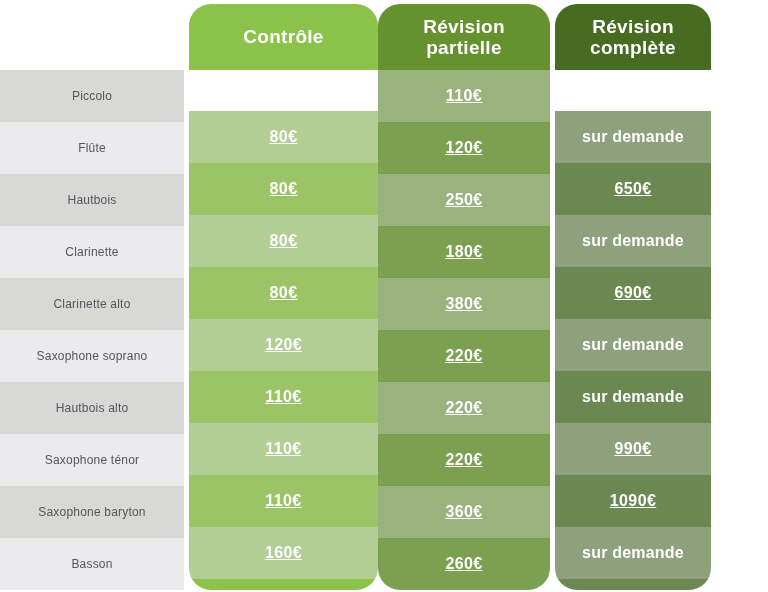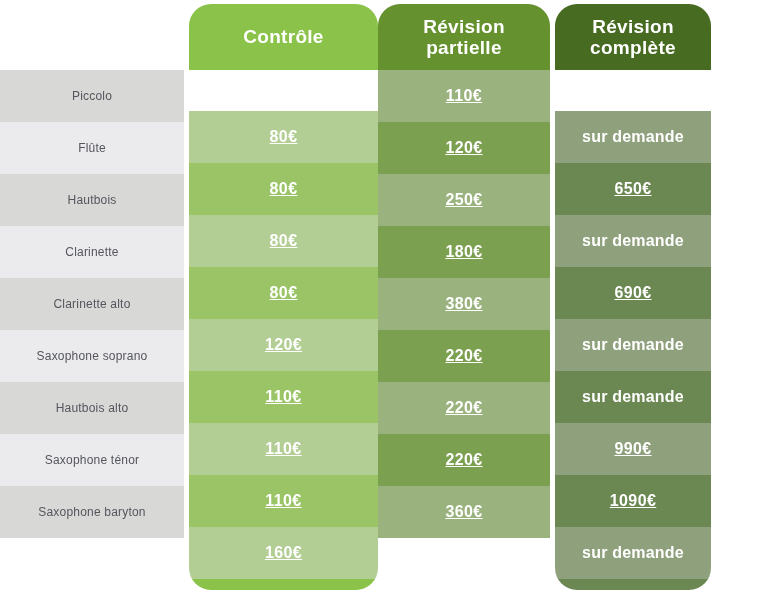--- a/index.html
+++ b/index.html
@@ -97,20 +97,21 @@
   <div class="labels-col">
     <div class="label-cell">Piccolo</div>
     <div class="label-cell">Flûte</div>
     <div class="label-cell">Hautbois</div>
     <div class="label-cell">Clarinette</div>
     <div class="label-cell">Clarinette alto</div>
     <div class="label-cell">Saxophone soprano</div>
     <div class="label-cell">Hautbois alto</div>
     <div class="label-cell">Saxophone ténor</div>
     <div class="label-cell">Saxophone baryton</div>
+    <div class="label-cell">Basson</div>
   </div>
 
   <div class="price-col col-controle">
     <div class="col-header">
       <span>Contrôle</span>
     </div>
     <div class="cells">
       <div class="price-cell num">80€</div>
       <div class="price-cell num">80€</div>
       <div class="price-cell num">80€</div>
@@ -131,20 +132,21 @@
     <div class="cells">
       <div class="price-cell num">110€</div>
       <div class="price-cell num">120€</div>
       <div class="price-cell num">250€</div>
       <div class="price-cell num">180€</div>
       <div class="price-cell num">380€</div>
       <div class="price-cell num">220€</div>
       <div class="price-cell num">220€</div>
       <div class="price-cell num">220€</div>
       <div class="price-cell num">360€</div>
+      <div class="price-cell num">260€</div>
     </div>
   </div>
 
   <div class="price-col col-complete">
     <div class="col-header">
       <span>Révision complète</span>
     </div>
     <div class="cells">
       <div class="price-cell txt">sur demande</div>
       <div class="price-cell num">650€</div>

